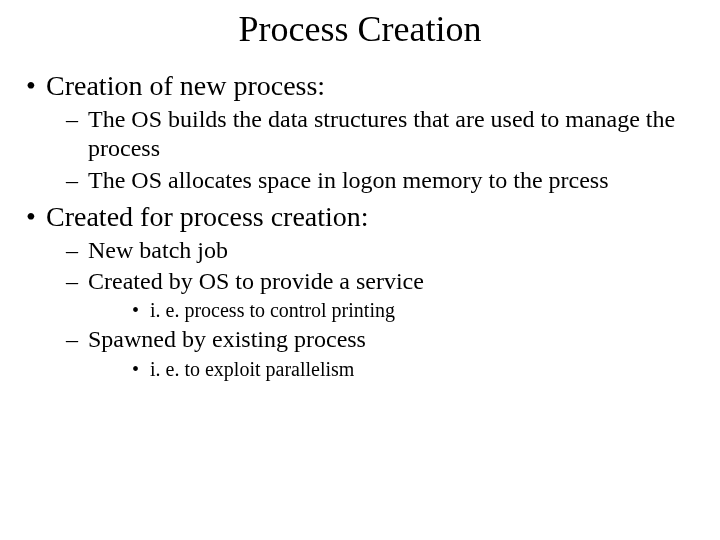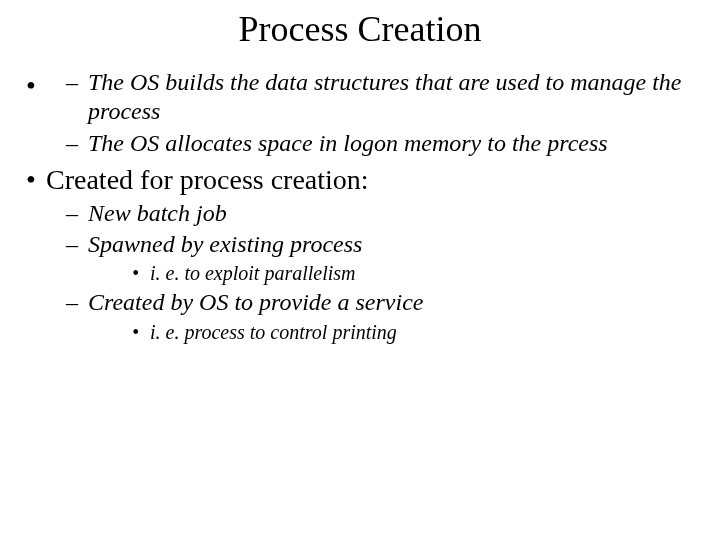--- a/index.html
+++ b/index.html
@@ -46,21 +46,20 @@
     list-style: none;
     padding: 0;
     margin: 2px 0 4px 0;
   }
   ul.level2 > li {
     position: relative;
     padding-left: 42px;
     font-size: 24px;
     line-height: 1.22;
     margin-bottom: 2px;
-    font-style: italic;
   }
   ul.level2 > li::before {
     content: "–";
     position: absolute;
     left: 20px;
     top: 0;
     font-size: 24px;
   }
   ul.level3 {
     list-style: none;
@@ -84,49 +83,50 @@
 </style>
 </head>
 <body>
 
 <div class="slide">
   <h1 class="title">Process Creation</h1>
 
   <ul class="level1">
 
     <li>
+      <span>Creation of new process:</span>
       <ul class="level2">
         <li>
           <span>The OS builds the data structures that are used to manage the process</span>
         </li>
         <li>
           <span>The OS allocates space in logon memory to the prcess</span>
         </li>
       </ul>
     </li>
 
     <li>
       <span>Created for process creation:</span>
       <ul class="level2">
         <li>
           <span>New batch job</span>
         </li>
         <li>
+          <span>Created by OS to provide a service</span>
+          <ul class="level3">
+            <li>
+              <span>i. e. process to control printing</span>
+            </li>
+          </ul>
+        </li>
+        <li>
           <span>Spawned by existing process</span>
           <ul class="level3">
             <li>
               <span>i. e. to exploit parallelism</span>
-            </li>
-          </ul>
-        </li>
-        <li>
-          <span>Created by OS to provide a service</span>
-          <ul class="level3">
-            <li>
-              <span>i. e. process to control printing</span>
             </li>
           </ul>
         </li>
       </ul>
     </li>
 
   </ul>
 </div>
 
 </body></html>

